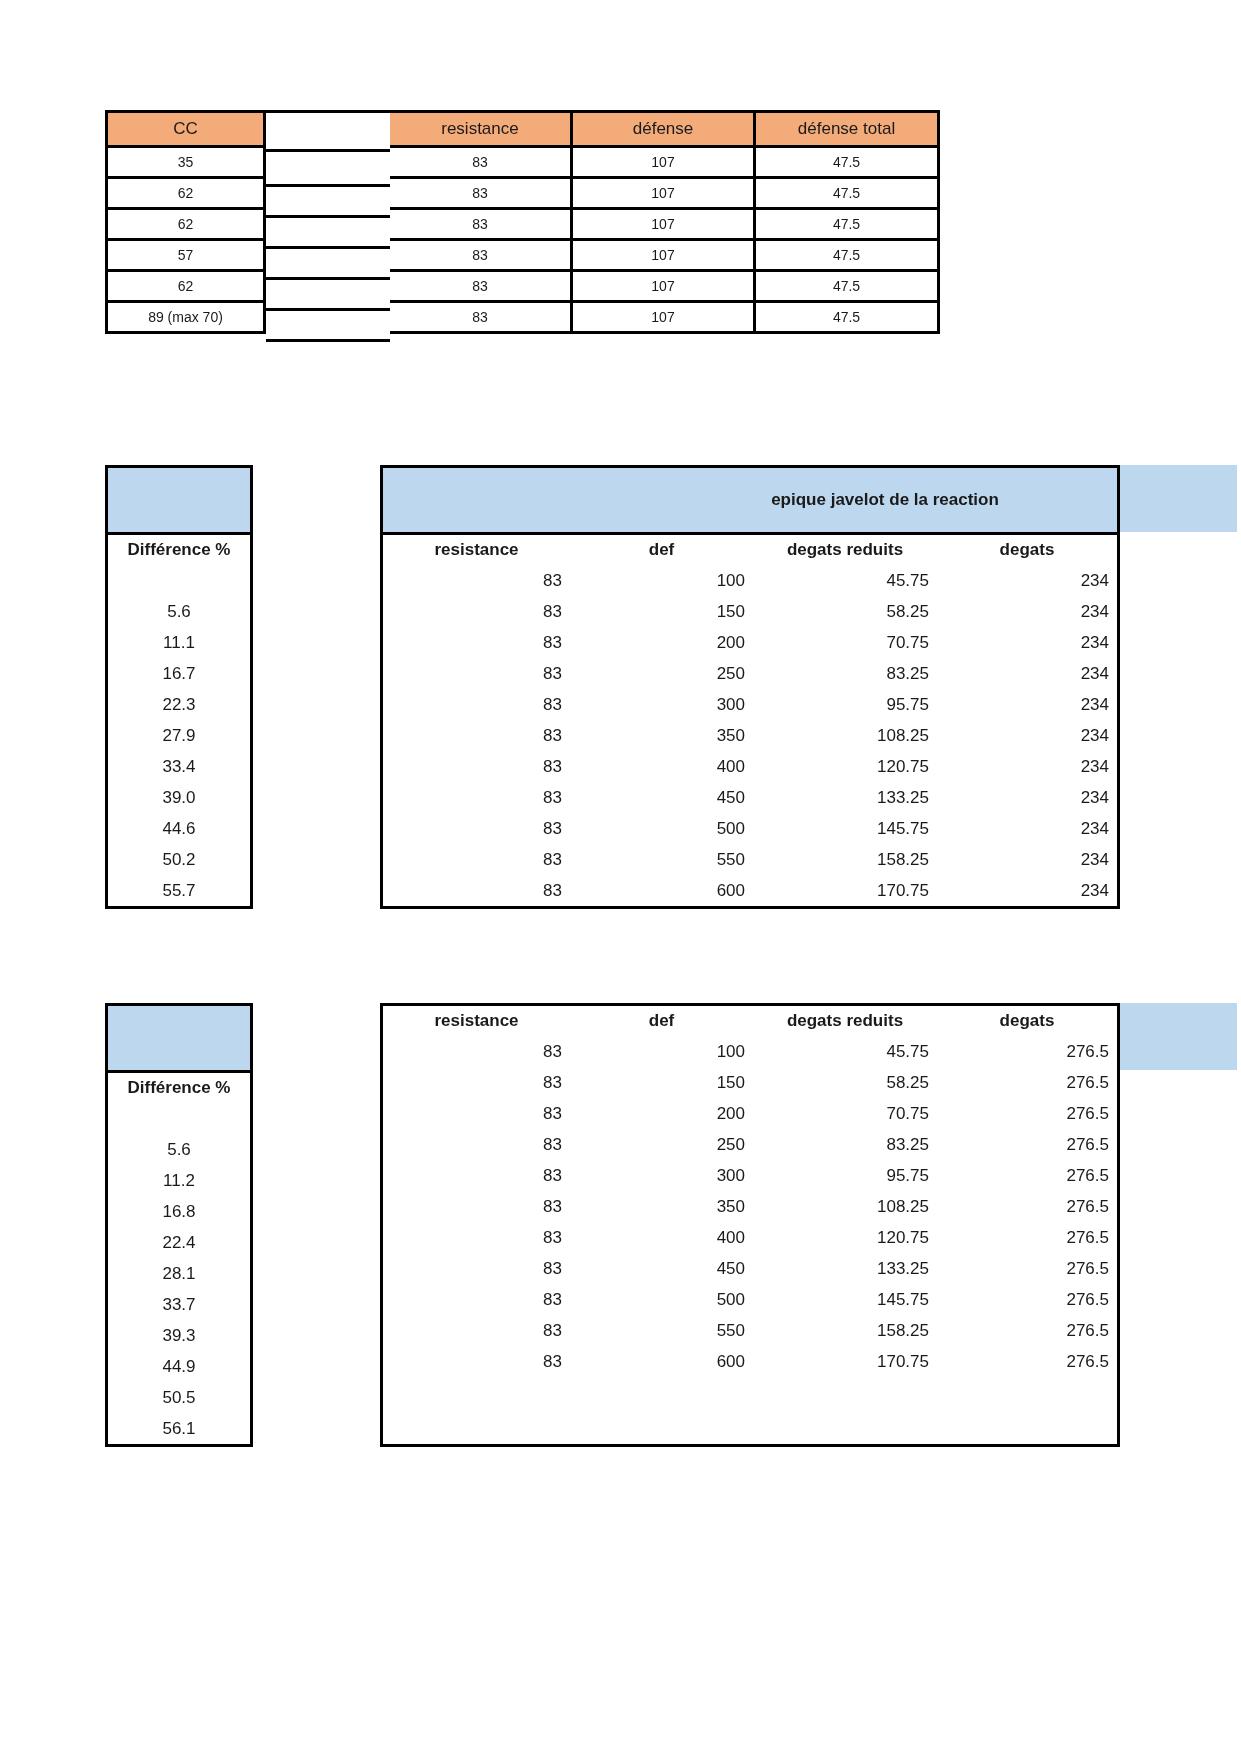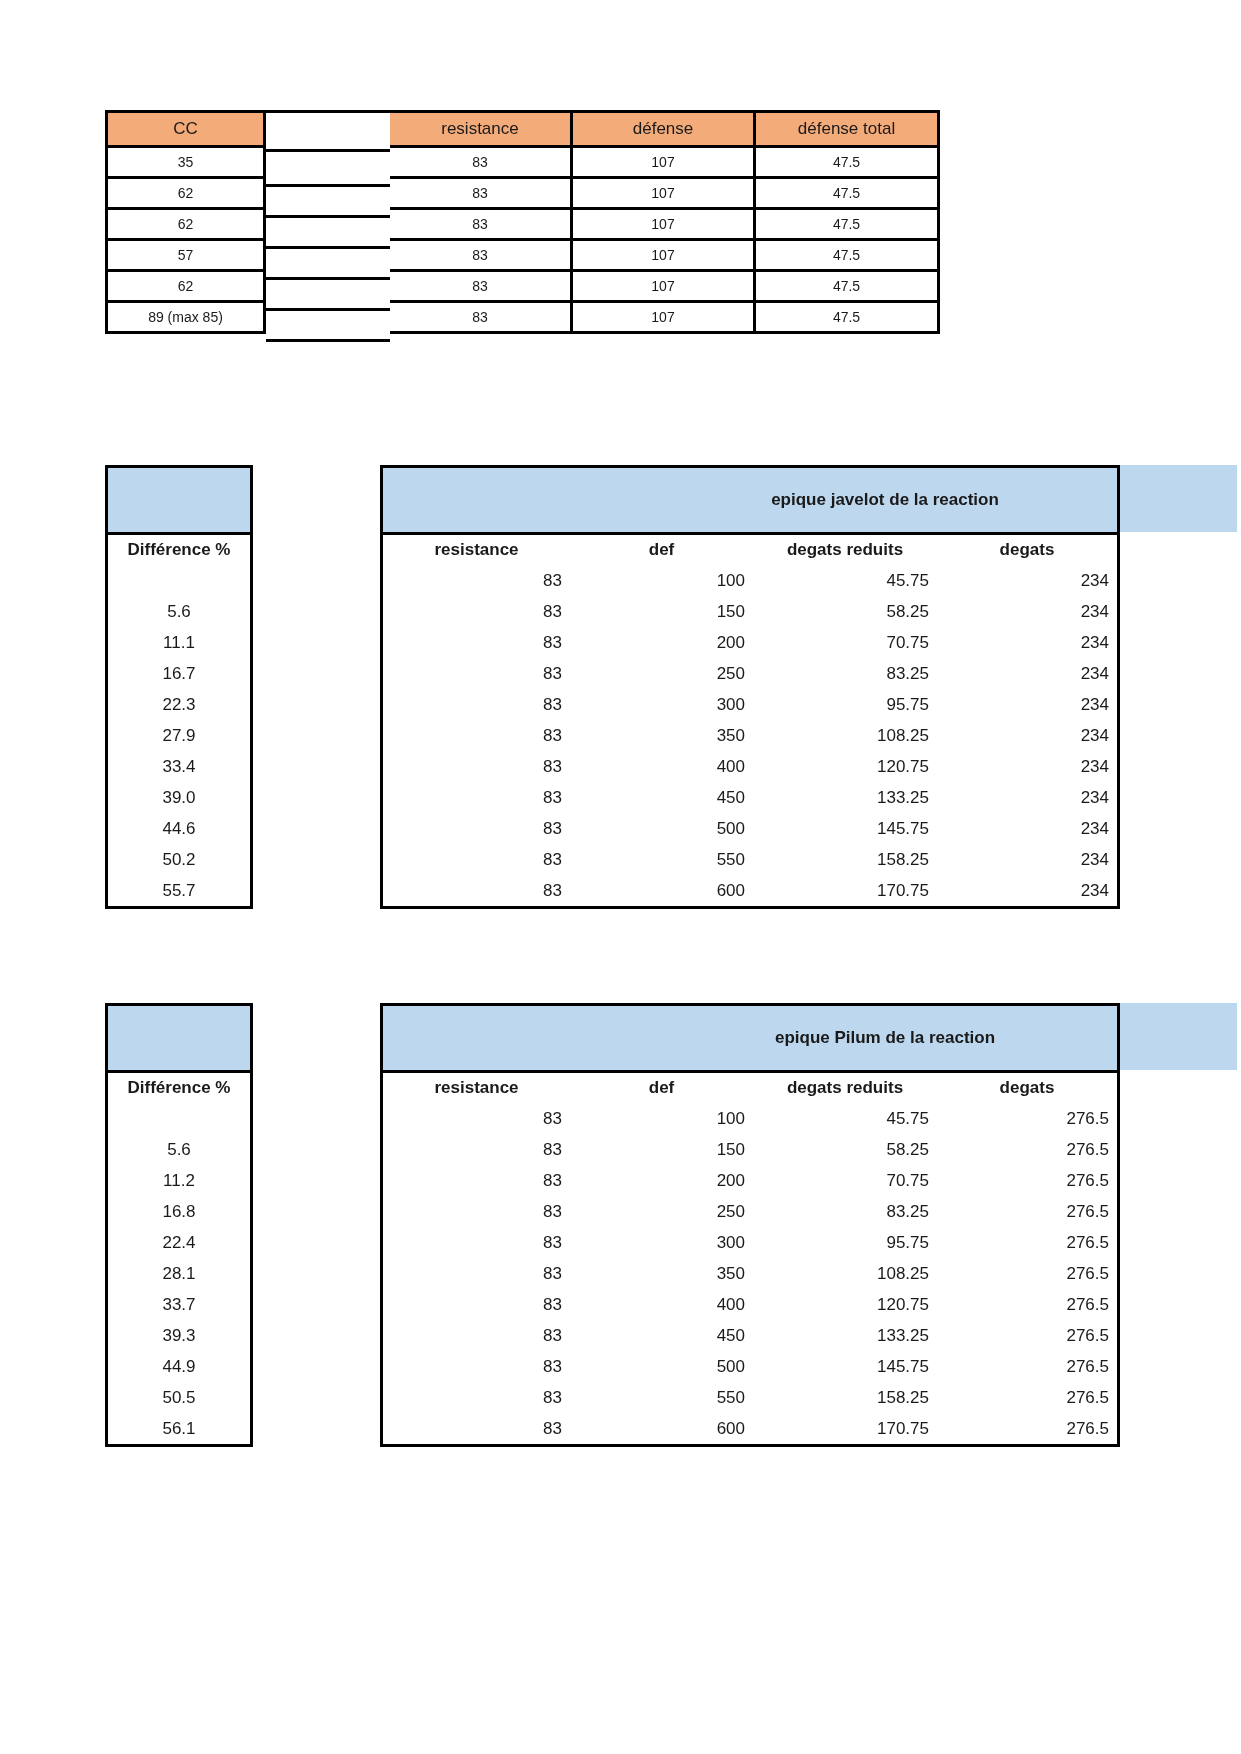--- a/index.html
+++ b/index.html
@@ -99,21 +99,21 @@
           <div class="tcell">83</div>
           <div class="tcell">107</div>
           <div class="tcell">47.5</div>
         </div><div class="trow">
           <div class="tcell">62</div>
           <div class="tcell">16</div>
           <div class="tcell">83</div>
           <div class="tcell">107</div>
           <div class="tcell">47.5</div>
         </div><div class="trow">
-          <div class="tcell">89 (max 85)</div>
+          <div class="tcell">89 (max 70)</div>
           <div class="tcell">12</div>
           <div class="tcell">83</div>
           <div class="tcell">107</div>
           <div class="tcell">47.5</div>
         </div></div>
   </div>
 
   <div class="band-ext ext0"></div>
   <div class="ttable mini s0">
     <div class="trow band"></div>
@@ -236,23 +236,20 @@
           <div class="tcell">39.3</div>
         </div><div class="trow">
           <div class="tcell">44.9</div>
         </div><div class="trow">
           <div class="tcell">50.5</div>
         </div><div class="trow">
           <div class="tcell">56.1</div>
         </div></div>
   </div>
   <div class="ttable big s1">
-    <div class="trow band">
-      <span class="title">epique Pilum de la reaction</span>
-    </div>
     <div class="trow thead">
       <div class="tcell">resistance</div>
       <div class="tcell">def</div>
       <div class="tcell">degats reduits</div>
       <div class="tcell">degats</div>
     </div>
     <div class="rows-host"><div class="trow">
           <div class="tcell">83</div>
           <div class="tcell">100</div>
           <div class="tcell">45.75</div>

